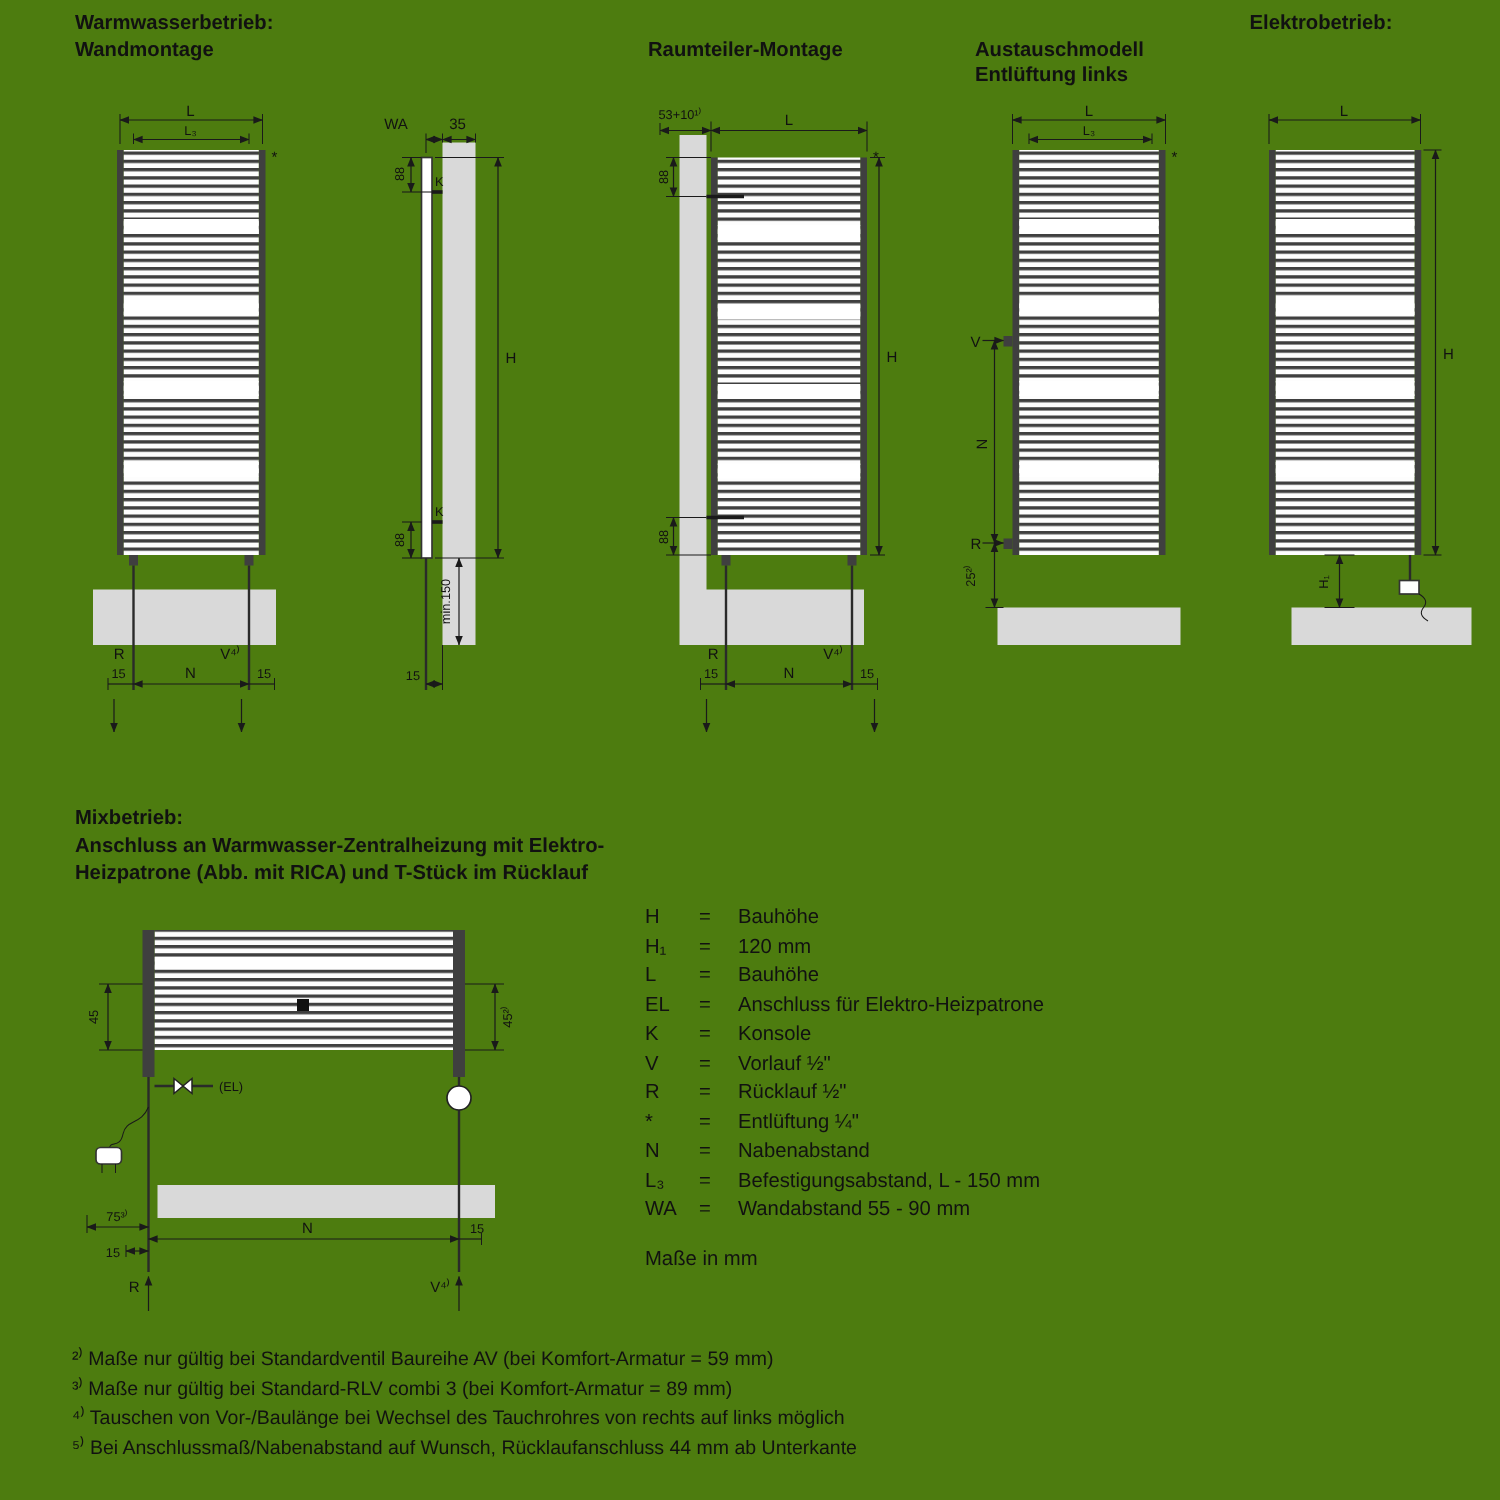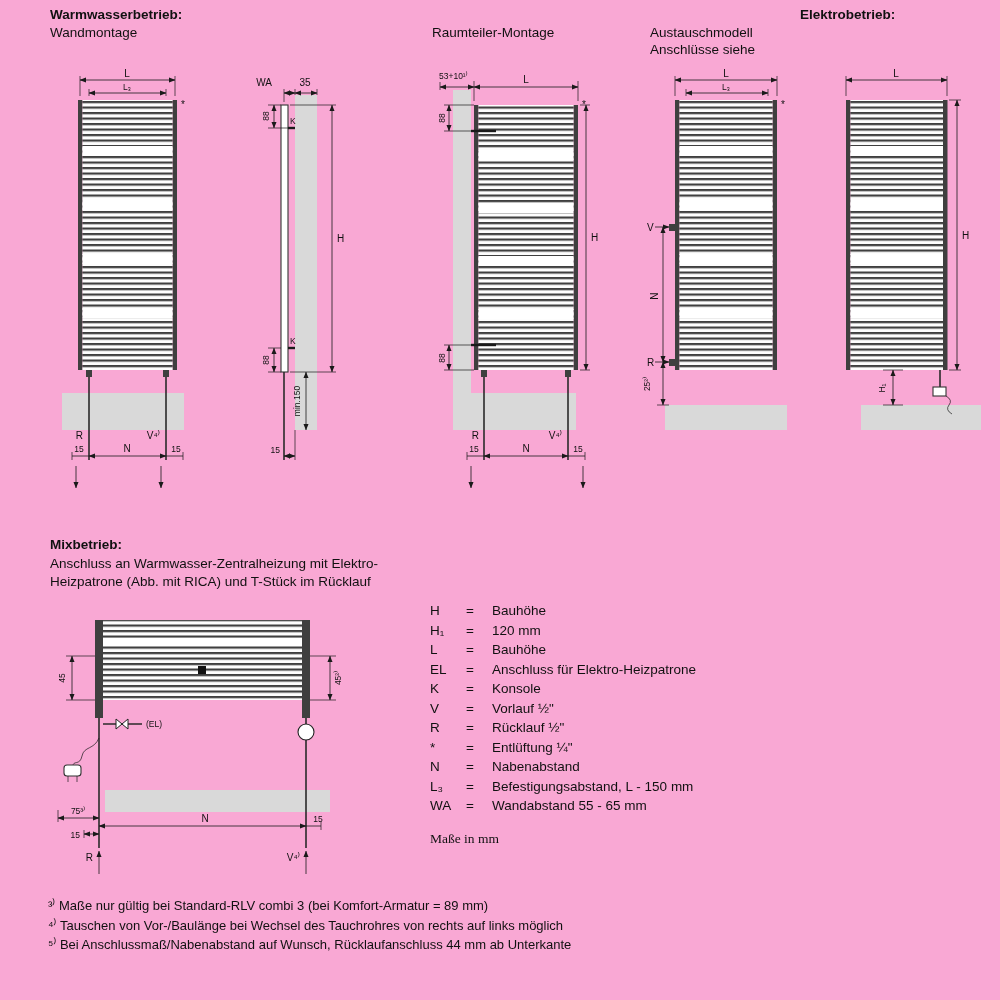--- a/index.html
+++ b/index.html
@@ -1,35 +1,35 @@
 <!DOCTYPE html>
 <html><head>
 <meta charset="utf-8">
 <style>
   html,body { margin:0; padding:0; background:#fff; }
-  .page { position:relative; width:1000px; height:1000px; background:#f9a8d4;
+  .page { position:relative; width:1000px; height:1000px; background:#4d7c0f;
           font-family:"Liberation Sans",sans-serif; color:#111; overflow:hidden; }
-  .hdr { position:absolute; font-size:13.5px; line-height:17px; white-space:nowrap; }
+  .hdr { position:absolute; font-size:13.5px; line-height:17px; white-space:nowrap;font-weight:bold; }
   .bold { font-weight:bold; }
   svg.dg { position:absolute; overflow:visible; }
   svg text { font-family:"Liberation Sans",sans-serif; font-size:10px; fill:#111; }
   svg text.small { font-size:8.5px; }
   .dim { stroke:#1a1a1a; stroke-width:0.8; fill:none; }
   .thin { stroke:#1a1a1a; stroke-width:0.7; fill:none; }
   .pipe { stroke:#2a2a2a; stroke-width:1.6; fill:none; }
   .brk  { stroke:#1a1a1a; stroke-width:2.4; }
   .coll { fill:#3f3f3f; }
   .gap  { fill:#ffffff; }
   .floor{ fill:#d9d9d9; }
   .outline { fill:#ffffff; stroke:#333; stroke-width:1.1; }
   .legend { position:absolute; left:430px; top:601px; font-size:13.5px; }
   .legend-row { display:flex; line-height:19.5px; }
   .legend .sym { width:36px; }
   .legend .eq  { width:26px; }
-  .masse { margin-top:15px;font-family:Liberation Serif, serif; }
+  .masse { margin-top:15px; }
   .footnotes { position:absolute; left:48px; top:896px; font-size:13px; line-height:19.5px; }
 </style>
 </head>
 <body>
 
 <div class="page">
 
   <svg width="0" height="0" style="position:absolute">
     <defs>
       <pattern id="bars" width="6" height="5.5" patternUnits="userSpaceOnUse">
@@ -39,22 +39,22 @@
       <marker id="arr" viewBox="0 0 10 10" refX="9.5" refY="5" markerWidth="8" markerHeight="8" orient="auto-start-reverse">
         <path d="M0,1 L10,5 L0,9 Z" fill="#1a1a1a"></path>
       </marker>
     </defs>
   </svg>
 
   <div class="hdr bold" style="left:50px;top:6px">Warmwasserbetrieb:</div>
   <div class="hdr" style="left:50px;top:24px">Wandmontage</div>
   <div class="hdr" style="left:432px;top:24px">Raumteiler-Montage</div>
   <div class="hdr" style="left:650px;top:24px">Austauschmodell</div>
-  <div class="hdr" style="left:650px;top:41px">Anschlüsse siehe</div>
-  <div class="hdr bold" style="left:800px;top:6px">Elektrobetrieb:</div>
+  <div class="hdr" style="left:650px;top:41px">Entlüftung links</div>
+  <div class="hdr bold" style="left:833px;top:6px">Elektrobetrieb:</div>
   <div class="hdr bold" style="left:50px;top:536px">Mixbetrieb:</div>
   <div class="hdr" style="left:50px;top:573px">Heizpatrone (Abb. mit RICA) und T-Stück im Rücklauf</div>
   <div class="hdr" style="left:50px;top:555px">Anschluss an Warmwasser-Zentralheizung mit Elektro-</div>
 
   <svg class="dg" style="left:45px;top:68px" width="185" height="425" viewBox="0 0 185 425">
     <rect class="floor" x="17" y="325" width="122" height="37"></rect>
     <line class="thin" x1="35" y1="28" x2="35" y2="8"></line>
     <line class="thin" x1="130" y1="28" x2="130" y2="8"></line>
     <line class="dim" x1="35" y1="12" x2="130" y2="12" marker-start="url(#arr)" marker-end="url(#arr)"></line>
     <text x="82" y="9" text-anchor="middle">L</text>
@@ -318,24 +318,25 @@
         <span class="desc">Nabenabstand</span>
       </div>
     <div class="legend-row">
         <span class="sym">L₃</span>
         <span class="eq">=</span>
         <span class="desc">Befestigungsabstand, L - 150 mm</span>
       </div>
     <div class="legend-row">
         <span class="sym">WA</span>
         <span class="eq">=</span>
-        <span class="desc">Wandabstand 55 - 65 mm</span>
+        <span class="desc">Wandabstand 55 - 90 mm</span>
       </div>
     <div class="masse">Maße in mm</div>
   </div>
 
   <div class="footnotes">
+    <div>²⁾ Maße nur gültig bei Standardventil Baureihe AV (bei Komfort-Armatur = 59 mm)</div>
     <div>³⁾ Maße nur gültig bei Standard-RLV combi 3 (bei Komfort-Armatur = 89 mm)</div>
     <div>⁴⁾ Tauschen von Vor-/Baulänge bei Wechsel des Tauchrohres von rechts auf links möglich</div>
     <div>⁵⁾ Bei Anschlussmaß/Nabenabstand auf Wunsch, Rücklaufanschluss 44 mm ab Unterkante</div>
   </div>
 
 </div>
 
 </body></html>

